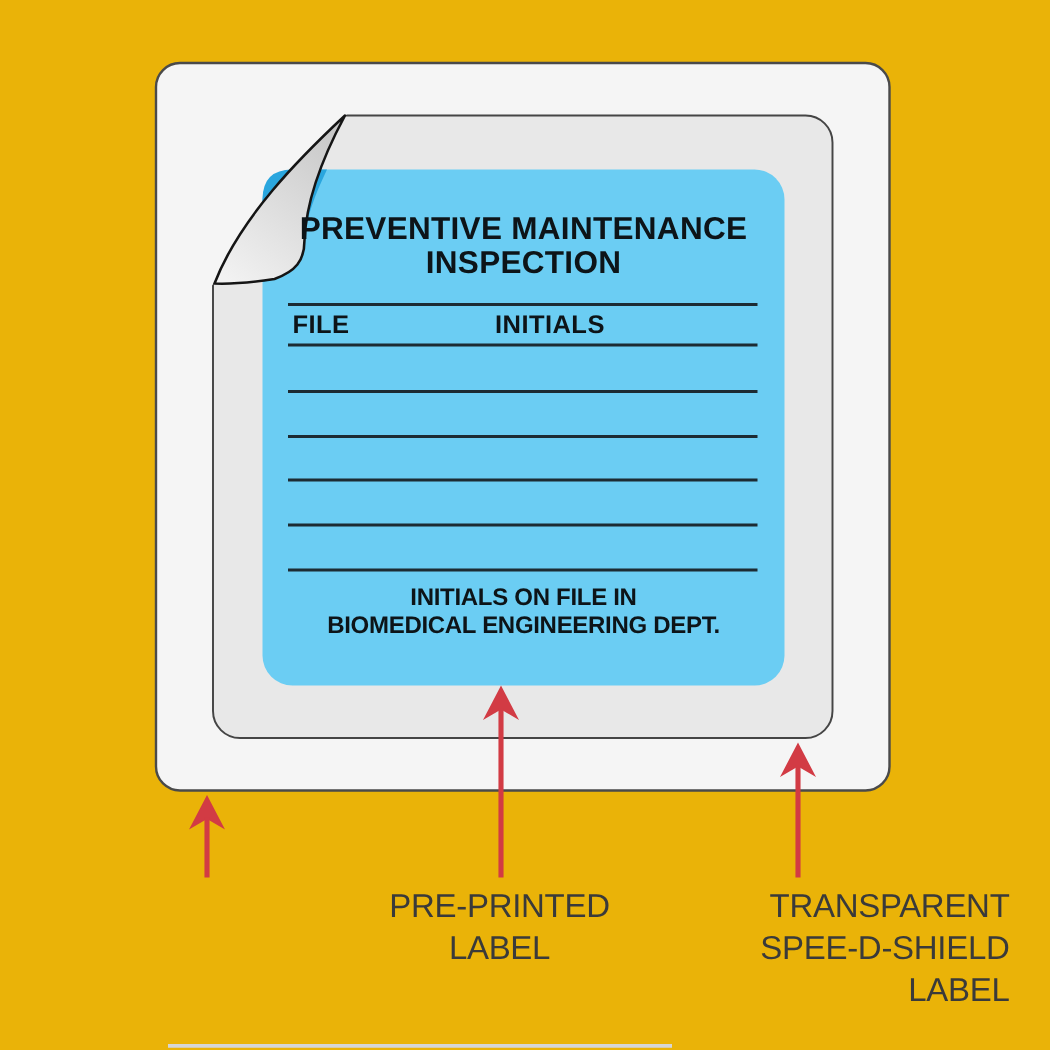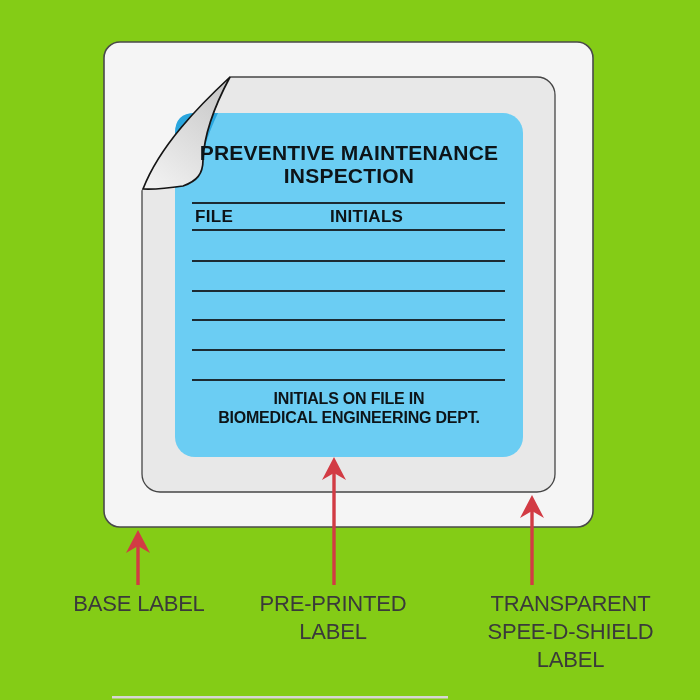--- a/index.html
+++ b/index.html
@@ -1,30 +1,30 @@
 <!DOCTYPE html>
 <html><head>
 <meta charset="utf-8">
 <style>
   html,body{margin:0;padding:0;background:#ffffff;}
-  .figure{position:relative;width:700px;height:700px;background:#84cc16;overflow:hidden;
+  .figure{position:relative;width:700px;height:700px;background:#eab308;overflow:hidden;
           font-family:"Liberation Sans",sans-serif;}
   .figure svg{position:absolute;left:0;top:0;}
   .txt{position:absolute;white-space:pre-line;}
   .label-title{left:175px;top:141px;width:348px;text-align:center;
                font-size:21px;font-weight:bold;line-height:23px;color:#0d1418;letter-spacing:.2px;}
   .field{position:absolute;top:207px;font-size:17px;font-weight:bold;color:#0d1418;letter-spacing:.3px;}
   .field-date{left:195px;}
   .field-initials{left:330px;}
   .label-footer{left:175px;top:389px;width:348px;text-align:center;
                 font-size:16px;font-weight:bold;line-height:19px;color:#0d1418;letter-spacing:-0.2px;}
   .callout{top:590px;font-size:22px;line-height:28px;color:#3a3a3a;letter-spacing:-0.2px;}
   .callout-base{left:39px;width:200px;text-align:center;}
   .callout-preprinted{left:233px;width:200px;text-align:center;}
-  .callout-shield{left:478px;width:185px;text-align:center;}
+  .callout-shield{left:488px;width:185px;text-align:right;}
 </style>
 </head>
 <body>
 
 <div class="figure">
 
   <svg width="700" height="700" viewBox="0 0 700 700">
     <defs>
       <linearGradient id="flapGrad" gradientUnits="userSpaceOnUse" x1="150" y1="185" x2="228" y2="88">
         <stop offset="0" stop-color="#f2f2f2"></stop>
@@ -74,20 +74,19 @@
     <rect x="112" y="696" width="336" height="2.5" fill="#d6d6d6"></rect>
   </svg>
 
   <div class="txt label-title">PREVENTIVE MAINTENANCE
 INSPECTION</div>
   <div class="field field-date">FILE</div>
   <div class="field field-initials">INITIALS</div>
   <div class="txt label-footer">INITIALS ON FILE IN
 BIOMEDICAL ENGINEERING DEPT.</div>
 
-  <div class="txt callout callout-base">BASE LABEL</div>
   <div class="txt callout callout-preprinted">PRE-PRINTED
 LABEL</div>
   <div class="txt callout callout-shield">TRANSPARENT
 SPEE-D-SHIELD
 LABEL</div>
 
 </div>
 
 </body></html>

